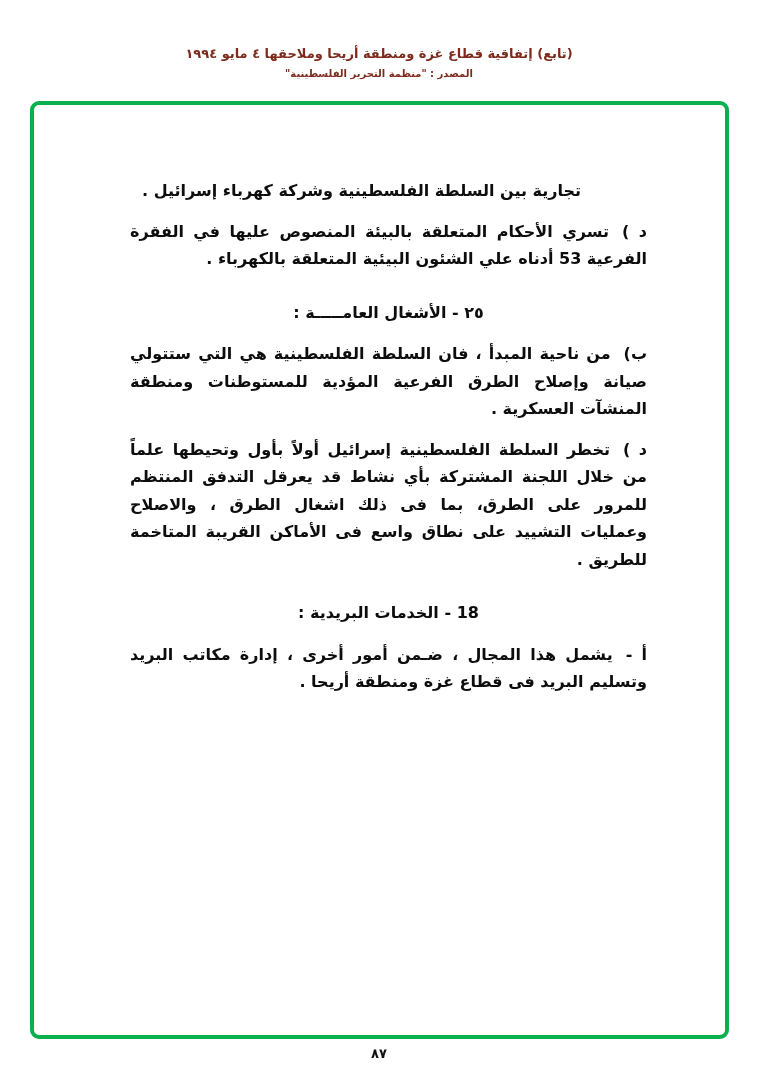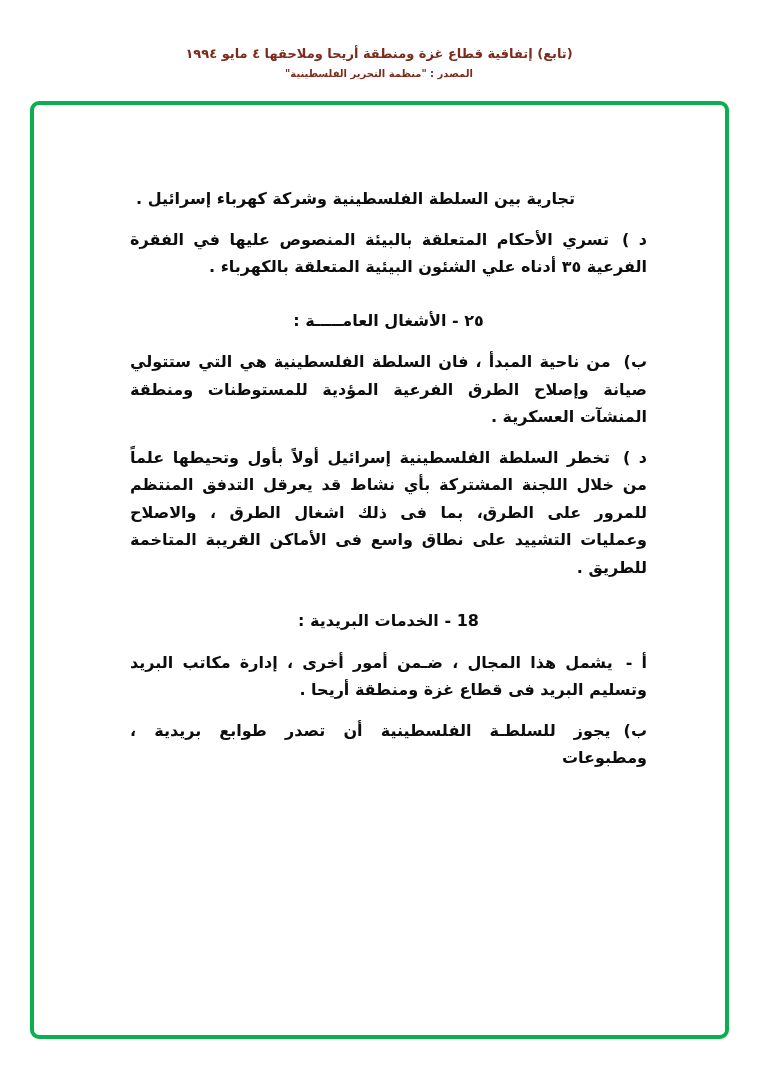--- a/index.html
+++ b/index.html
@@ -52,22 +52,21 @@
     padding: 72px 78px 0 96px;
     color: #0d0d0d;
     font-size: 16px;
     font-weight: 700;
     line-height: 1.72;
     text-align: justify;
   }
   .para { margin: 0 0 13px 0; }
   .continuation {
     padding-right: 66px;
-    text-align: center;
-    margin-top: 8px;
+    text-align: right;
   }
   .heading {
     margin: 26px 0 14px 0;
     text-align: center;
   }
   .clause-label {
     padding-left: 13px;
     white-space: nowrap;
   }
   .doc-footer {
@@ -92,42 +91,42 @@
     <div class="header-title">(تابع) إتفاقية قطاع غزة ومنطقة أريحا وملاحقها ٤ مايو ١٩٩٤</div>
     <div class="header-source">المصدر : "منظمة التحرير الفلسطينية"</div>
   </header>
 
   <main class="frame">
     <article class="text-body" dir="rtl">
 
       <p class="para continuation">تجارية بين السلطة الفلسطينية وشركة كهرباء إسرائيل .</p>
 
       <p class="para item">
-        <span class="clause-label">د )</span><span class="clause-text">تسري الأحكام المتعلقة بالبيئة المنصوص عليها في الفقرة الفرعية ٣٥ أدناه علي الشئون البيئية المتعلقة بالكهرباء .</span>
+        <span class="clause-label">د )</span><span class="clause-text">تسري الأحكام المتعلقة بالبيئة المنصوص عليها في الفقرة الفرعية 53 أدناه علي الشئون البيئية المتعلقة بالكهرباء .</span>
       </p>
 
       <p class="para heading">٢٥ - الأشغال العامـــــة :</p>
 
 
       <p class="para item">
         <span class="clause-label">ب)</span><span class="clause-text">من ناحية المبدأ ، فان السلطة الفلسطينية هي التي ستتولي صيانة وإصلاح الطرق الفرعية المؤدية للمستوطنات ومنطقة المنشآت العسكرية .</span>
       </p>
 
 
       <p class="para item">
         <span class="clause-label">د )</span><span class="clause-text">تخطر السلطة الفلسطينية إسرائيل أولاً بأول وتحيطها علماً من خلال اللجنة المشتركة بأي نشاط قد يعرقل التدفق المنتظم للمرور على الطرق، بما فى ذلك اشغال الطرق ، والاصلاح وعمليات التشييد على نطاق واسع فى الأماكن القريبة المتاخمة للطريق .</span>
       </p>
 
       <p class="para heading">18 - الخدمات البريدية :</p>
 
       <p class="para item">
         <span class="clause-label">أ -</span><span class="clause-text">يشمل هذا المجال ، ضـمن أمور أخرى ، إدارة مكاتب البريد وتسليم البريد فى قطاع غزة ومنطقة أريحا .</span>
       </p>
 
-      <p class="para item">
-        <span class="clause-label">ب)</span><span class="clause-text">يجوز للسلطـة الفلسطينية أن تصدر طوابع بريدية ، ومطبوعات</span>
-      </p>
 
     </article>
   </main>
 
+  <footer class="doc-footer">
+    <div class="page-number">٨٧</div>
+  </footer>
 
 </div>
 
 </body></html>

